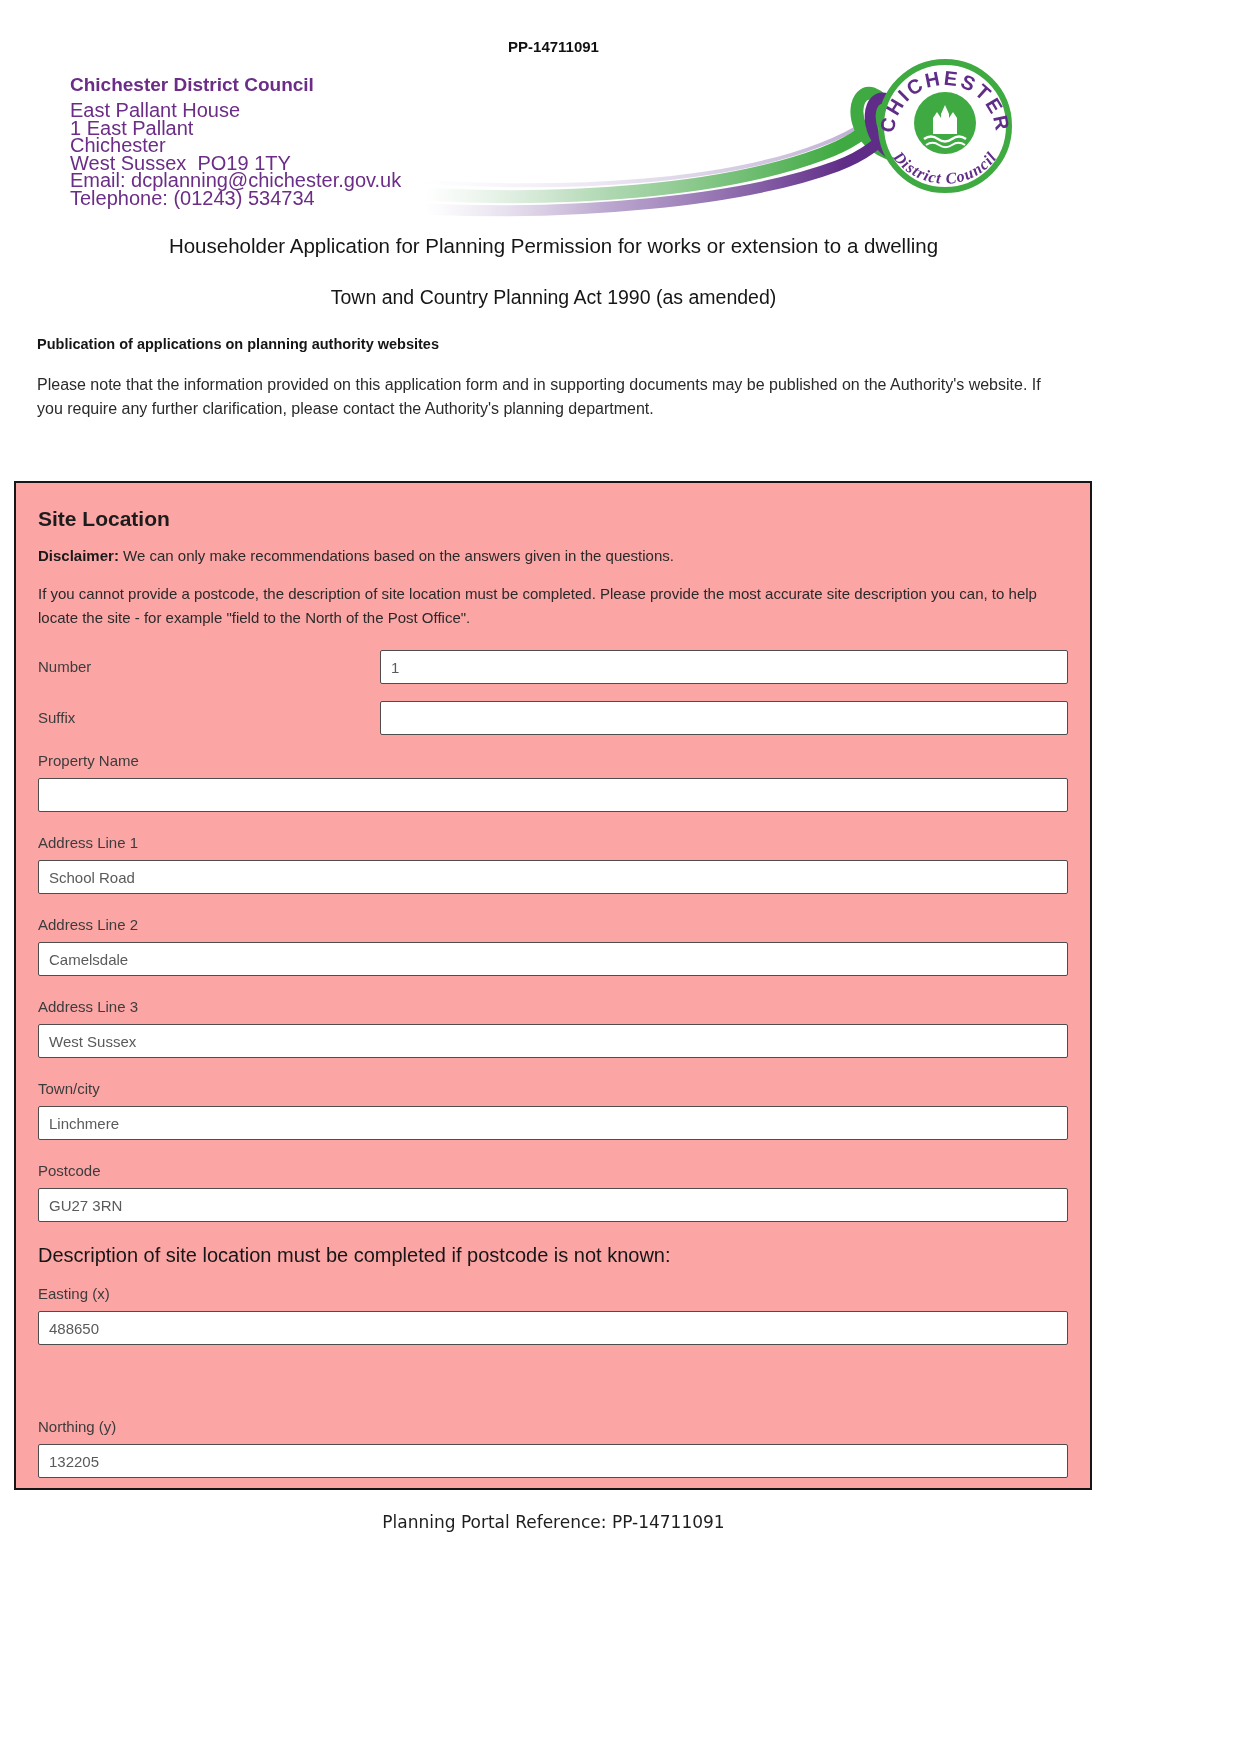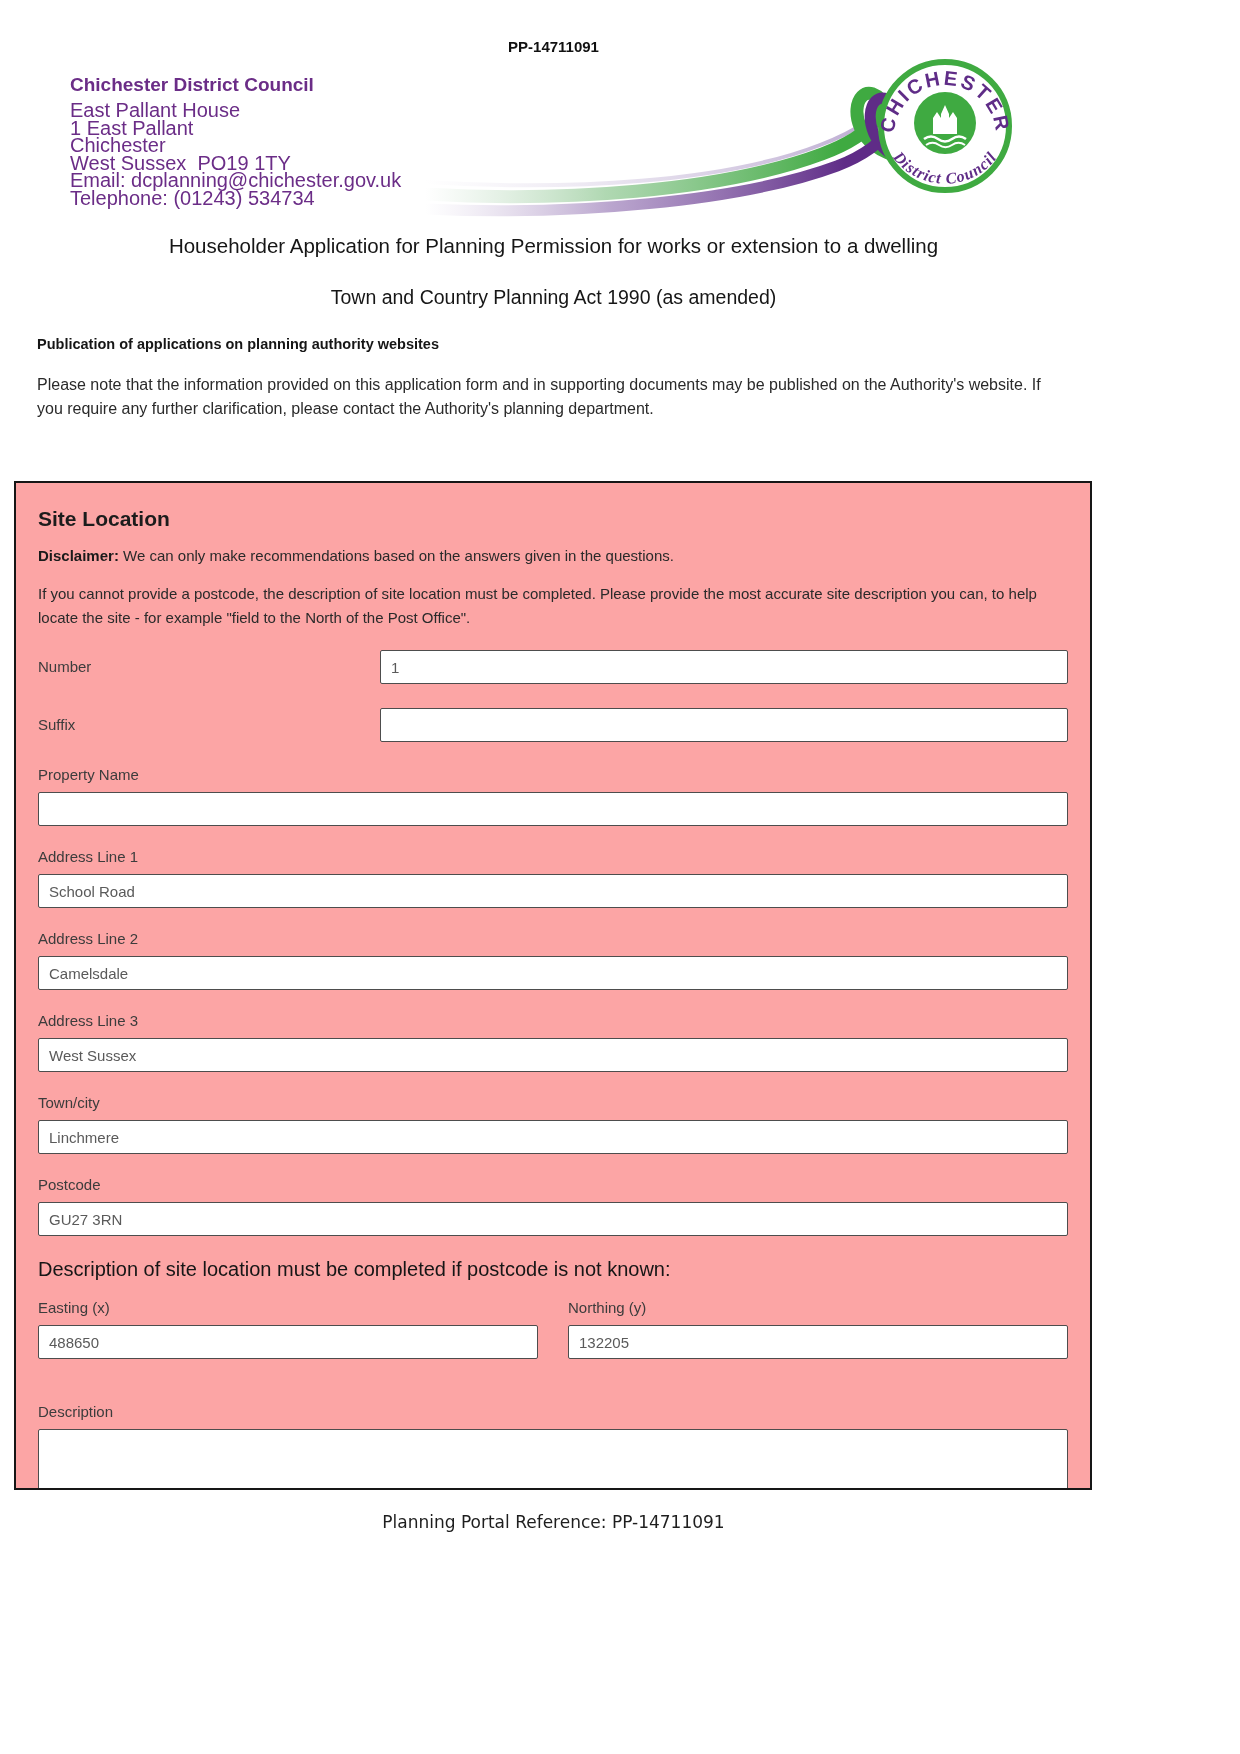--- a/index.html
+++ b/index.html
@@ -57,30 +57,30 @@
 
   label.fld { font-size: 15px; color: #3c3c3c; }
 
   .txt {
     display: block; width: 100%; height: 34px;
     border: 1px solid #4d4d4d; border-radius: 2px;
     padding: 0 10px; font-size: 15px; color: #5a5a5a;
     font-family: "Liberation Sans", sans-serif; background: #fff; outline: none;
   }
 
-  .row-inline { display: flex; margin-bottom: 24px; justify-content: space-between; }
+  .row-inline { display: flex; margin-bottom: 17px; justify-content: space-between; }
   .row-inline label.fld { flex: 0 0 342px; padding-top: 8px; }
   .row-inline .txt { flex: 1; }
 
   .stack { margin-bottom: 22px; }
   .stack label.fld { display: block; margin-bottom: 9px; }
 
   .desc-heading { font-size: 20px; font-weight: 400; margin: 18px 0 18px 0; color: #161616; }
 
-  .twocol { display: flex; gap: 30px; margin-bottom: 22px; }
+  .twocol { display: flex; gap: 51px; margin-bottom: 22px; flex-direction: column; }
   .twocol .col { flex: 1; }
 
   textarea.txt { height: 95px; resize: none; padding-top: 8px; }
 
   .footer {
     position: absolute; top: 1512px; left: 14px; width: 1079px;
     text-align: center; font-size: 17px; color: #1e1e1e;
     font-family: "DejaVu Sans", sans-serif;
   }
 </style>

